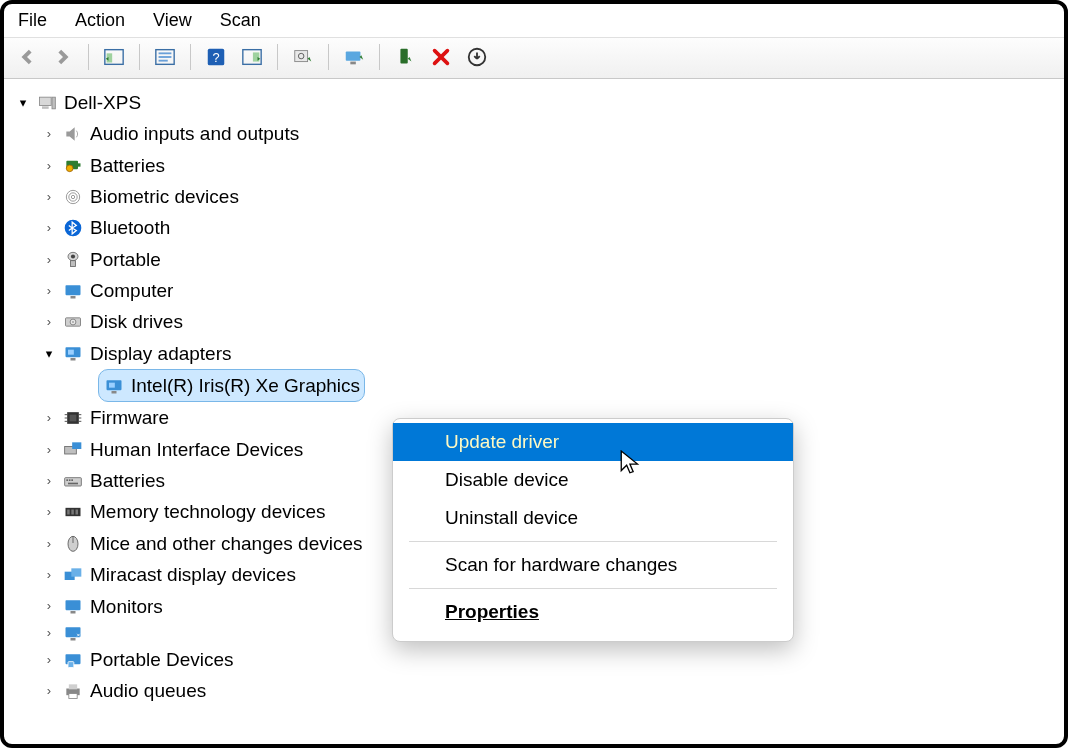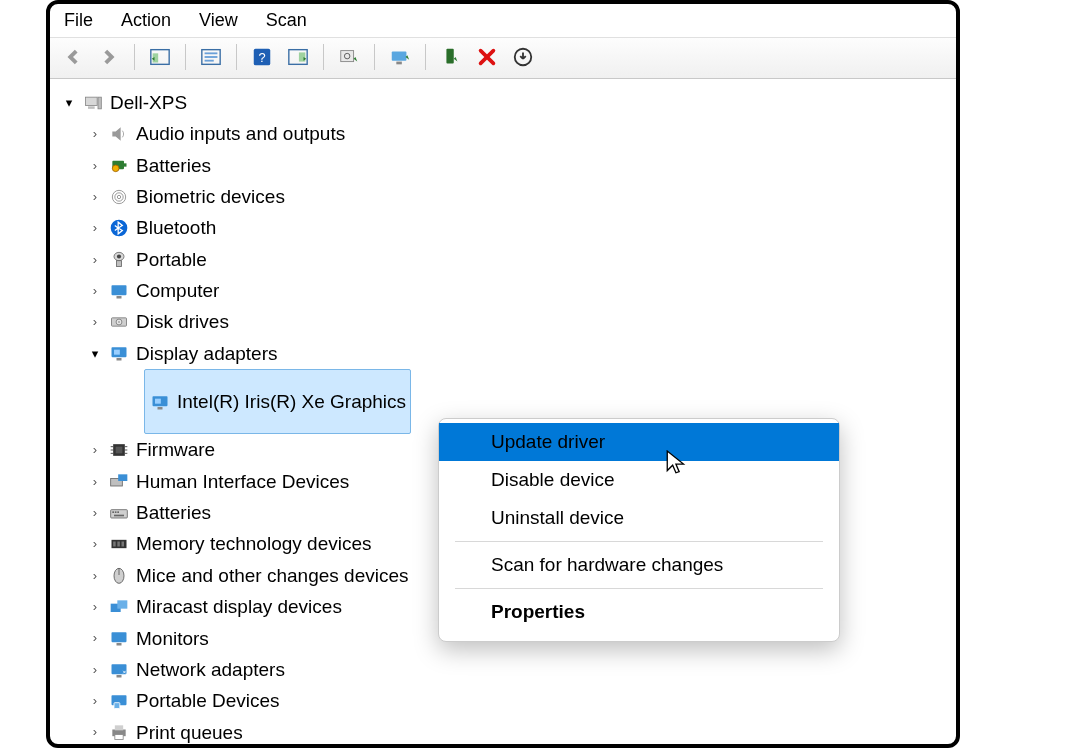--- a/index.html
+++ b/index.html
@@ -1,40 +1,40 @@
 <!DOCTYPE html>
 <html><head>
 <meta charset="utf-8">
 <style>
   html,body{margin:0;padding:0;font-family:"Segoe UI",Arial,sans-serif;font-size:17px;color:#000;background:#fff;}
-  .window{width:914px;height:748px;box-sizing:border-box;border:4px solid #000;border-radius:12px;overflow:hidden;position:relative;background:#fff;margin-left:46px;}
+  .window{width:1068px;height:748px;box-sizing:border-box;border:4px solid #000;border-radius:12px;overflow:hidden;position:relative;background:#fff;}
   
   .menubar{display:flex;gap:28px;padding:6px 14px;font-size:18px;}
   .menubar span{cursor:default;}
   
   .toolbar{display:flex;align-items:center;padding:4px 8px 6px 8px;gap:6px;background:linear-gradient(#fdfdfd,#f0f0f0);border-top:1px solid #e0e0e0;border-bottom:1px solid #c8c8c8;}
   .tbtn{width:28px;height:28px;display:flex;align-items:center;justify-content:center;border:1px solid transparent;border-radius:3px;}
   .tbtn svg{width:22px;height:22px;}
   .tsep{width:1px;height:26px;background:#c8c8c8;margin:0 4px;}
   
   .tree{padding:8px 0 0 12px;font-size:19px;line-height:1.65;}
   .row{display:flex;align-items:center;gap:6px;white-space:nowrap;}
   .chev{width:14px;text-align:center;color:#555;font-size:13px;}
   .chev.open{color:#000;}
   .ic{width:22px;height:22px;display:inline-flex;align-items:center;justify-content:center;}
   .ic svg{width:20px;height:20px;}
   .children{padding-left:26px;}
   .gchildren{padding-left:56px;}
-  .sel{background:#cde8ff;border:1px solid #7ab7e8;border-radius:2px;padding:16px 4px;display:inline-flex;align-items:center;gap:6px;}
+  .sel{background:#cde8ff;border:1px solid #7ab7e8;border-radius:10px;padding:0 4px;display:inline-flex;align-items:center;gap:6px;}
   
   .ctx{position:absolute;left:388px;top:414px;width:400px;background:#fff;border:1px solid #ccc;border-radius:8px;box-shadow:0 8px 24px rgba(0,0,0,.25);padding:4px 0 10px 0;font-size:19px;}
   .ctx .item{padding:8px 24px 8px 52px;}
-  .ctx .item.hl{background:#0078d7;color:#000000;}
+  .ctx .item.hl{background:#0078d7;color:#fef9c3;}
   .ctx .sep{height:1px;background:#d8d8d8;margin:4px 16px;}
-  .ctx .bold{font-weight:700;}
+  .ctx .bold{font-weight:700;text-decoration:underline;}
   
   .cursor{position:absolute;left:616px;top:446px;}
   .cursor svg{width:22px;height:26px;}
 </style>
 </head>
 <body>
 
 <div class="window">
 
   <div class="menubar">
@@ -329,21 +329,20 @@
 
       <div class="row">
         <span class="chev">›</span>
         <span class="ic">
             <svg viewBox="0 0 24 24">
               <rect x="3" y="5" width="18" height="12" rx="1" fill="#3a8fd6"></rect>
               <rect x="9" y="18" width="6" height="3" fill="#888"></rect>
               <path d="M17 13l3 3M20 13l-3 3" stroke="#fff"></path>
             </svg>
           </span>
-        <span>Network adapters</span>
       </div>
 
       <div class="row">
         <span class="chev">›</span>
         <span class="ic">
             <svg viewBox="0 0 24 24">
               <rect x="3" y="5" width="18" height="12" rx="1" fill="#3a8fd6"></rect>
               <rect x="6" y="14" width="7" height="7" rx="1" fill="#6ab0e8" stroke="#fff"></rect>
             </svg>
           </span>
@@ -352,21 +351,21 @@
 
       <div class="row">
         <span class="chev">›</span>
         <span class="ic">
             <svg viewBox="0 0 24 24">
               <rect x="4" y="9" width="16" height="8" fill="#888"></rect>
               <rect x="7" y="4" width="10" height="6" fill="#cfcfcf"></rect>
               <rect x="7" y="15" width="10" height="6" fill="#fff" stroke="#888"></rect>
             </svg>
           </span>
-        <span>Print queues</span>
+        <span>Audio queues</span>
       </div>
 
     </div>
   </div>
 
   <div class="ctx">
     <div class="item hl">Update driver</div>
     <div class="item">Disable device</div>
     <div class="item">Uninstall device</div>
     <div class="sep"></div>

